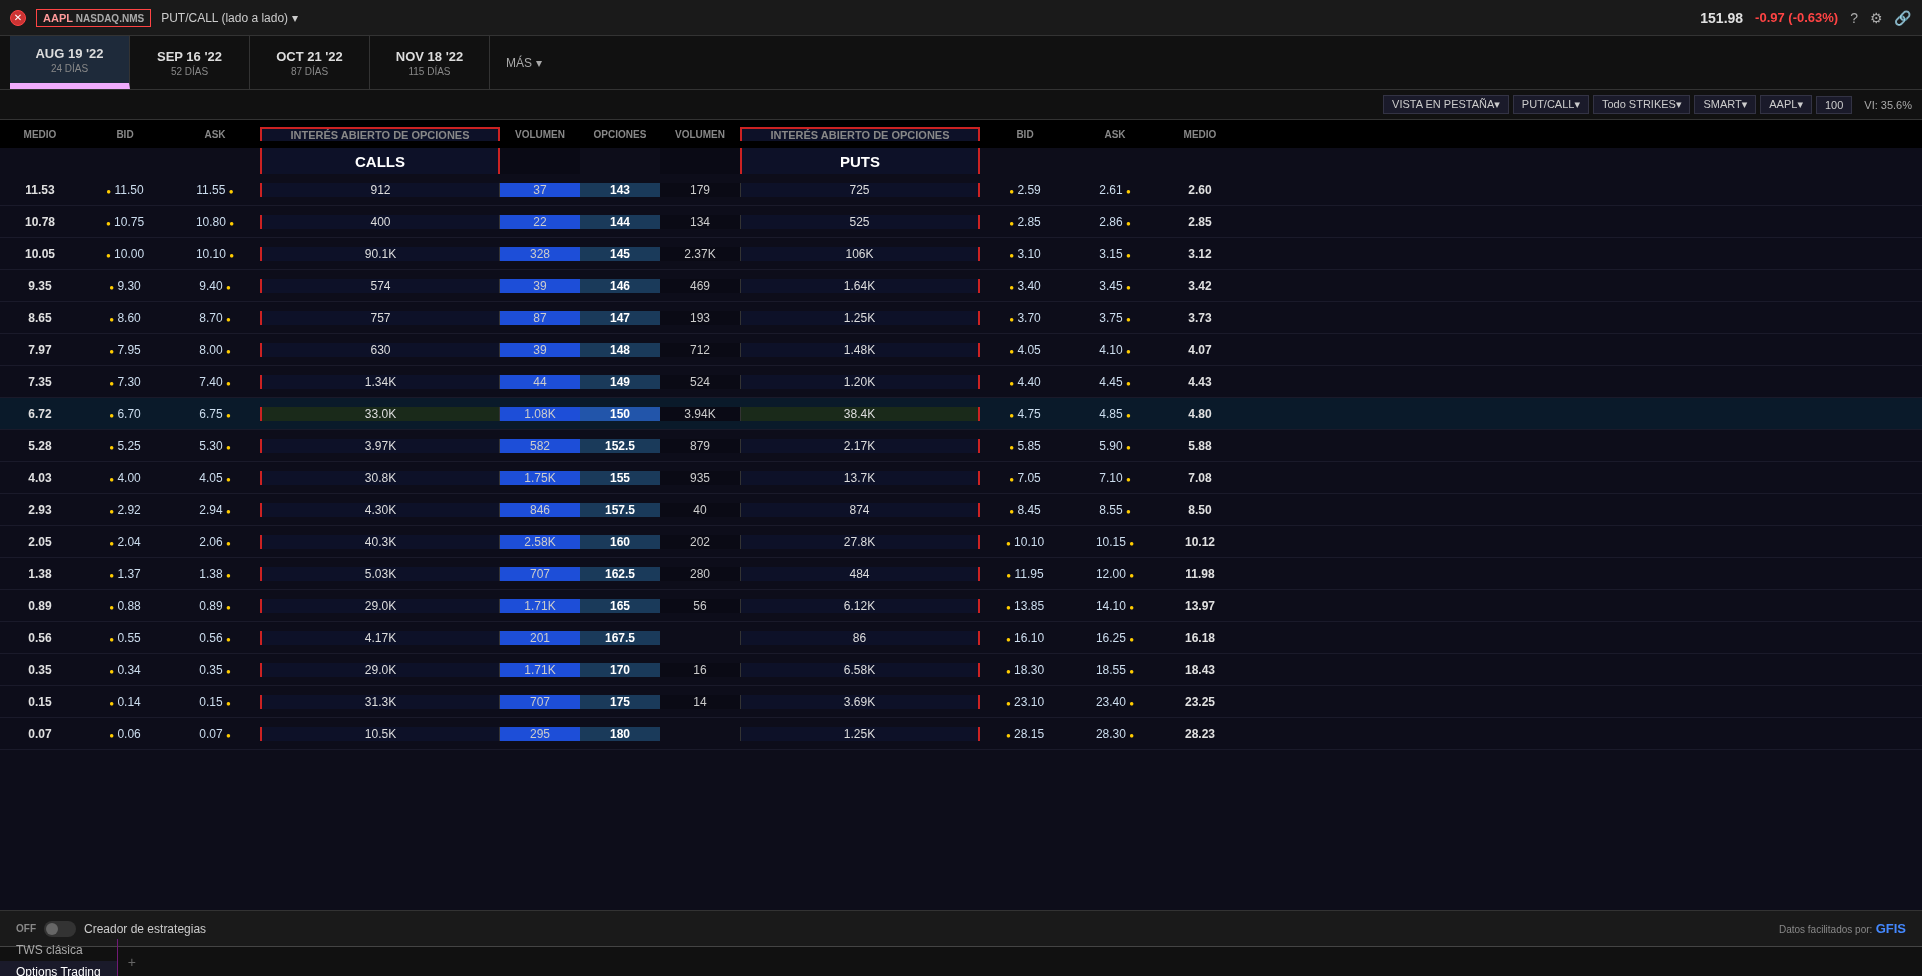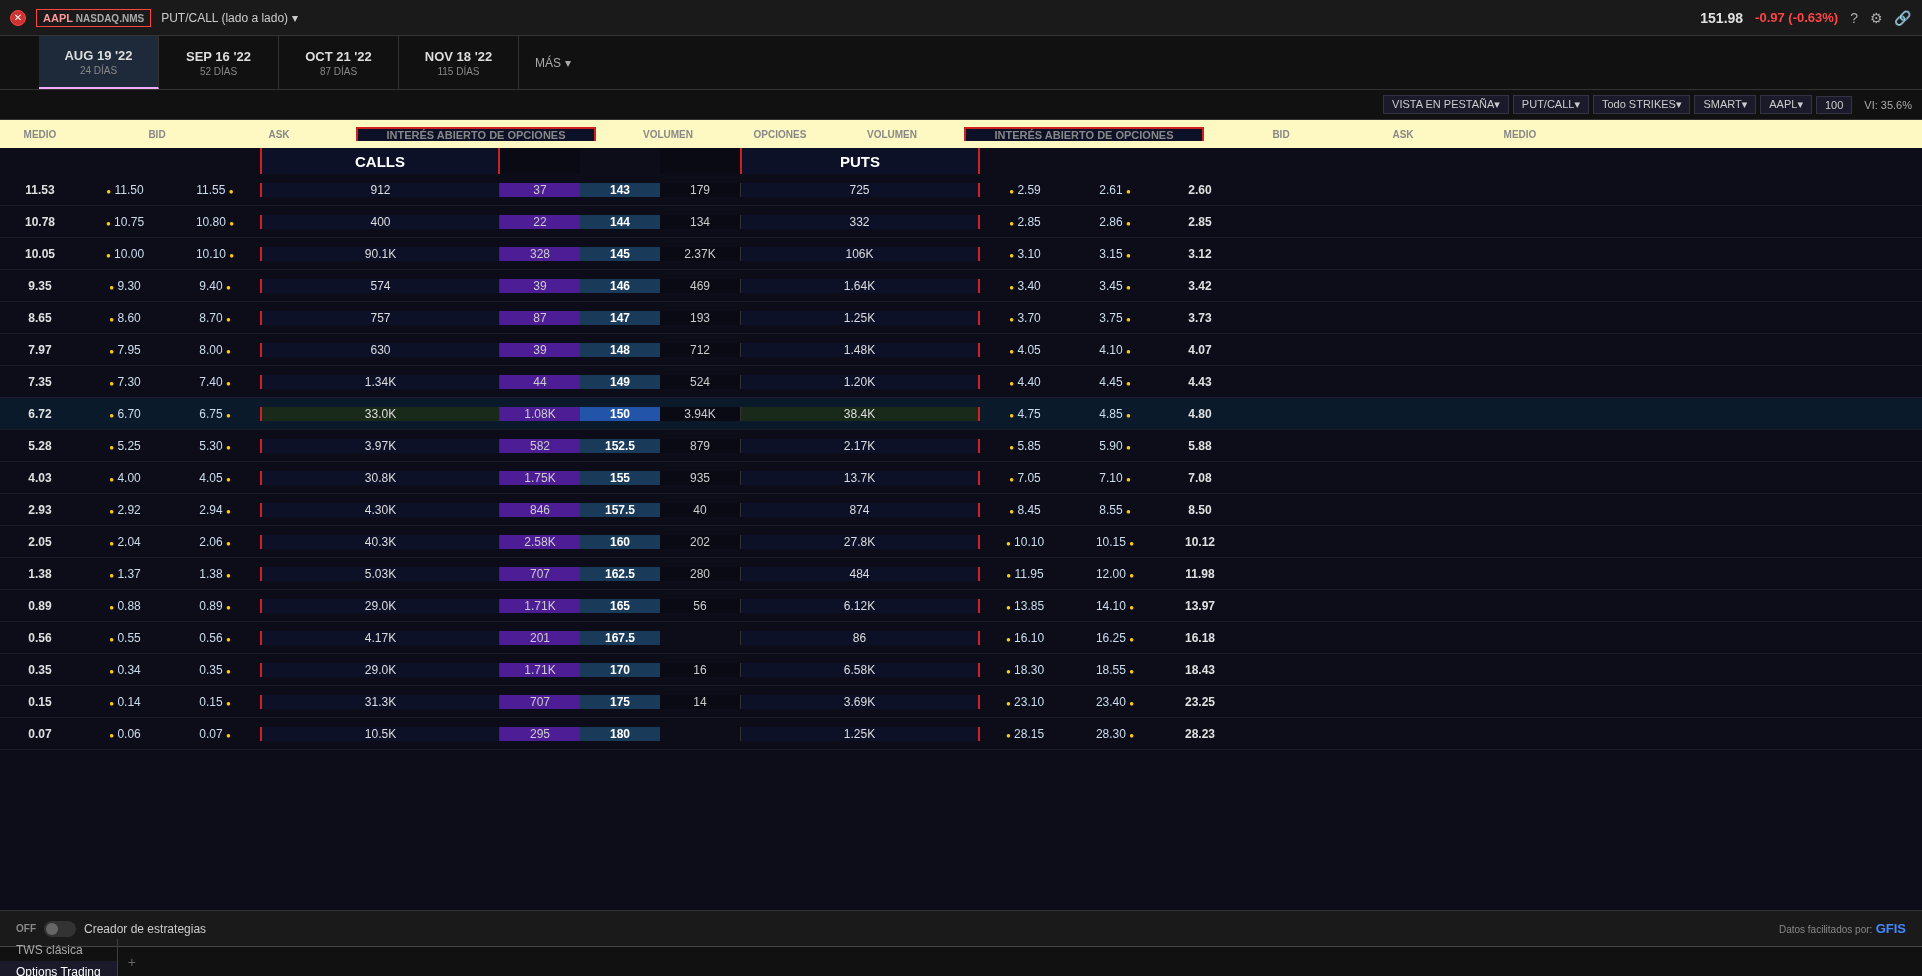--- a/index.html
+++ b/index.html
@@ -79,22 +79,21 @@
       align-items: center;
       justify-content: center;
       padding: 6px 24px;
       cursor: pointer;
       border-right: 1px solid #333;
       height: 100%;
       min-width: 120px;
     }
     .date-tab.active {
       background: #1e2a3a;
-      border-bottom: 2px solid #f0abfc;
-      margin-left: 29px;
+      border-bottom: 6px solid #f0abfc;
     }
     .date-tab .date-label { font-size: 13px; font-weight: bold; color: #ddd; }
     .date-tab .days-label { font-size: 10px; color: #888; margin-top: 2px; }
     .mas-btn {
       padding: 6px 16px;
       cursor: pointer;
       color: #aaa;
       font-size: 12px;
       display: flex; align-items: center; gap: 4px;
     }
@@ -159,21 +158,21 @@
     }
     .cell.exercise {
       background: #1a3a5a;
       color: white;
       font-weight: bold;
     }
     .cell.exercise.atm {
       background: #2255aa;
     }
     .cell.calls-vol {
-      background: #4c1d95;
+      background: #1d4ed8;
     }
     .cell.puts-vol {
       background: #0a0a15;
     }
     .cell.bid-ask {
       color: #ccddee;
     }
     .cell.medio {
       color: #e0e0e0;
       font-weight: bold;
@@ -322,21 +321,21 @@
   <button class="opt-btn">SMART▾</button>
   <button class="opt-btn">AAPL▾</button>
   <button class="opt-btn">100</button>
   <span class="vi-label">VI: 35.6%</span>
 </div>
 
 <div class="main-content">
   <div class="full-table-container">
 
     <div class="header-section">
-      <div style="display:grid; grid-template-columns: 80px 90px 90px 240px 80px 80px 80px 240px 90px 90px 80px; height:28px; align-items:center; background:#fef9c3;gap:32px;">
+      <div style="display:grid; grid-template-columns: 80px 90px 90px 240px 80px 80px 80px 240px 90px 90px 80px; height:28px; align-items:center; background:#000000;">
         <div style="text-align:center; font-size:10px; color:#888; font-weight:bold;">MEDIO</div>
         <div style="text-align:center; font-size:10px; color:#888; font-weight:bold;">BID</div>
         <div style="text-align:center; font-size:10px; color:#888; font-weight:bold;">ASK</div>
         <div style="text-align:center; font-size:11px; color:#888; font-weight:bold; background:#0d1128; border:2px solid #cc2222; border-bottom:none;">INTERÉS ABIERTO DE OPCIONES</div>
         <div style="text-align:center; font-size:10px; color:#888; font-weight:bold;">VOLUMEN</div>
         <div style="text-align:center; font-size:10px; color:#888; font-weight:bold;">OPCIONES</div>
         <div style="text-align:center; font-size:10px; color:#888; font-weight:bold;">VOLUMEN</div>
         <div style="text-align:center; font-size:11px; color:#888; font-weight:bold; background:#0d1128; border:2px solid #cc2222; border-bottom:none;">INTERÉS ABIERTO DE OPCIONES</div>
         <div style="text-align:center; font-size:10px; color:#888; font-weight:bold;">BID</div>
         <div style="text-align:center; font-size:10px; color:#888; font-weight:bold;">ASK</div>
@@ -374,21 +373,21 @@
           <div class="data-row">
     <div class="cell medio">10.78</div>
     <div class="cell bid-ask">
       <span class="dot-yellow">●</span> 10.75
     </div>
     <div class="cell bid-ask">10.80 <span class="dot-yellow">●</span></div>
     <div class="cell calls-oi" style="">400</div>
     <div class="cell calls-vol">22</div>
     <div class="cell exercise">144</div>
     <div class="cell puts-vol">134</div>
-    <div class="cell puts-oi" style="">332</div>
+    <div class="cell puts-oi" style="">525</div>
     <div class="cell bid-ask">
       <span class="dot-yellow">●</span> 2.85
     </div>
     <div class="cell bid-ask">2.86 <span class="dot-yellow">●</span></div>
     <div class="cell medio">2.85</div>
   </div>
           <div class="data-row">
     <div class="cell medio">10.05</div>
     <div class="cell bid-ask">
       <span class="dot-yellow">●</span> 10.00

